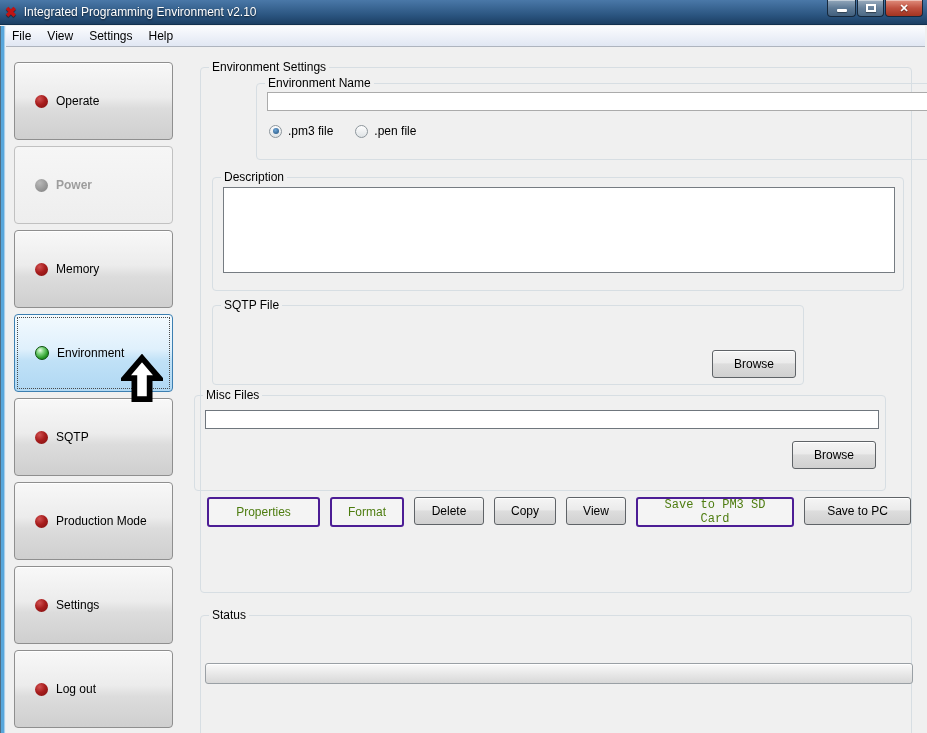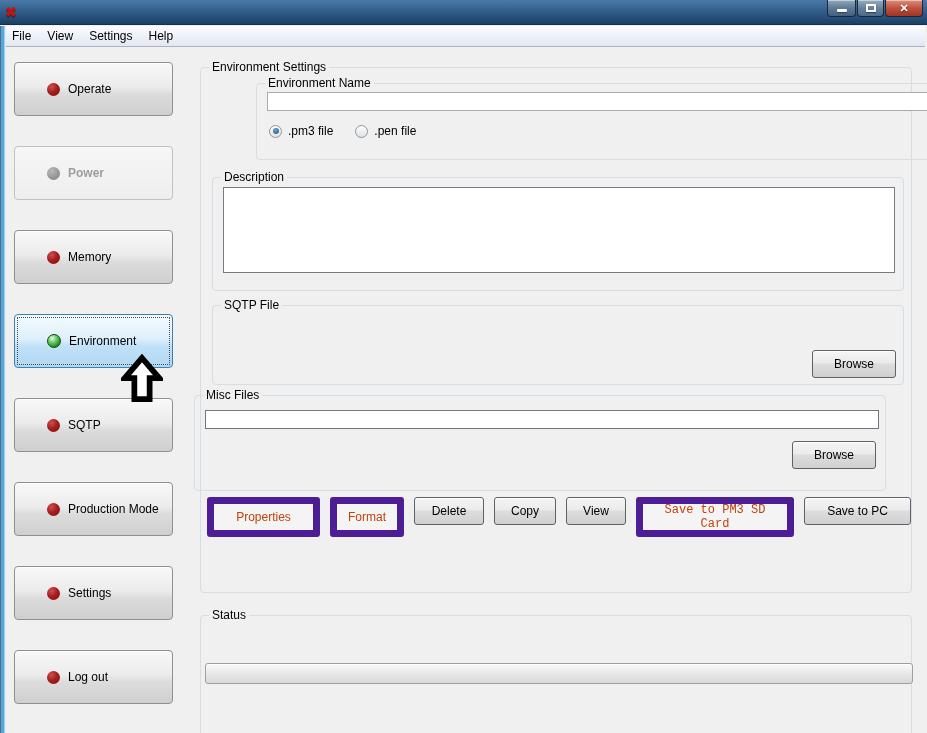--- a/index.html
+++ b/index.html
@@ -41,22 +41,22 @@
   }
   .menu-item { padding:2px 8px; }
 
   .left-border {
     position:absolute; top:26px; left:0; width:6px; height:707px;
     background:linear-gradient(to right,#4f6e84 0 1px,#58a7dc 1px 4px,#a8cde8 4px 5px,#e6eef4 5px 6px);
   }
 
   
   .side-btn {
-    position:absolute; left:14px; width:159px; height:54px; border-radius:4px;
-    display:flex; align-items:center; padding-left:32px; cursor:default;
+    position:absolute; left:14px; width:159px; height:78px; border-radius:4px;
+    display:flex; align-items:center; padding-left:20px; cursor:default;
   }
   .side-btn.enabled {
     border:1px solid #8f8f8f; color:#000;
     background:linear-gradient(#f8f8f8, #ececec 45%, #dcdcdc 60%, #cfcfcf);
     box-shadow:inset 0 1px 0 #fff;
   }
   .side-btn.disabled {
     border:1px solid #c1c1c1; color:#9d9d9d;
     background:linear-gradient(#f6f6f6, #eeeeee);
     font-weight:bold;
@@ -84,21 +84,21 @@
   .btn {
     position:absolute; height:22px; border-radius:3px;
     font:12px "Liberation Sans", sans-serif;
     display:flex; align-items:center; justify-content:center; cursor:default; padding:13px;
   }
   .btn.on {
     border:1px solid #5f6367; color:#000;
     background:linear-gradient(#f5f5f5, #ebebeb 45%, #dddddd 50%, #d0d0d0);
     box-shadow:inset 0 1px 0 #fff;
   }
-  .btn.off { border:7px solid #4c1d95; background:#f4f4f4; color:#c2410c; }
+  .btn.off { border:2px solid #4c1d95; background:#f4f4f4; color:#4d7c0f; }
   .actions { position:absolute; left:207px; top:497px; width:706px; height:22px; }
   .actions .btn { position:relative; float:left; margin-right:10px; }
   .actions .btn:last-child { margin-right:0; }
 
   .radio-row { position:absolute; left:12px; top:40px; display:flex;align-items:flex-end; }
   .radio { display:flex; align-items:center; margin-right:22px; cursor:default; }
   .radio-circle { width:13px; height:13px; border-radius:50%; border:1px solid #8d969c;
     background:linear-gradient(#fefefe,#dfe3e6); margin-right:6px;
     display:flex; align-items:center; justify-content:center; }
   .radio-circle .rd { width:6px; height:6px; border-radius:50%; display:none;
@@ -113,20 +113,21 @@
   }
   .progress-fill { height:100%; width:0; background:linear-gradient(#9ae09a,#3dae3d); }
 
   .cursor { position:absolute; left:121px; top:354px; pointer-events:none; z-index:50; }
 </style>
 </head>
 <body>
 
 <div class="titlebar">
   <span class="app-icon">✖</span>
+  <span class="win-title">Integrated Programming Environment v2.10</span>
   <div class="win-controls">
     <div class="wbtn min">
         <span class="glyph-min"></span>
       </div>
     <div class="wbtn max">
         <span class="glyph-max"></span>
       </div>
     <div class="wbtn close">
         <span class="glyph-close">✕</span>
       </div>
@@ -194,21 +195,21 @@
       <span>.pen file</span>
     </div>
   </div>
 </div>
 
 <div class="groupbox" style="left:212px; top:177px; width:692px; height:114px;">
   <span class="gb-label">Description</span>
   <textarea class="txt" style="left: 10px; top: 9px; width: 672px; height: 86px; border: 1px solid rgb(118, 124, 130); resize: none;"></textarea>
 </div>
 
-<div class="groupbox" style="left:212px; top:305px; width:692px; height:80px;">
+<div class="groupbox" style="left:212px; top:305px; width:592px; height:80px;">
   <span class="gb-label">SQTP File</span>
   <button class="btn on" style="right:7px; top:44px; width:84px;">Browse</button>
 </div>
 
 <div class="groupbox" style="left:194px; top:395px; width:692px; height:96px;">
   <span class="gb-label">Misc Files</span>
   <input class="txt" style="left: 10px; top: 14px; width: 674px; height: 19px; border: 1px solid rgb(111, 118, 125);" value="">
   <button class="btn on" style="right:9px; top:45px; width:84px;">Browse</button>
 </div>
 

